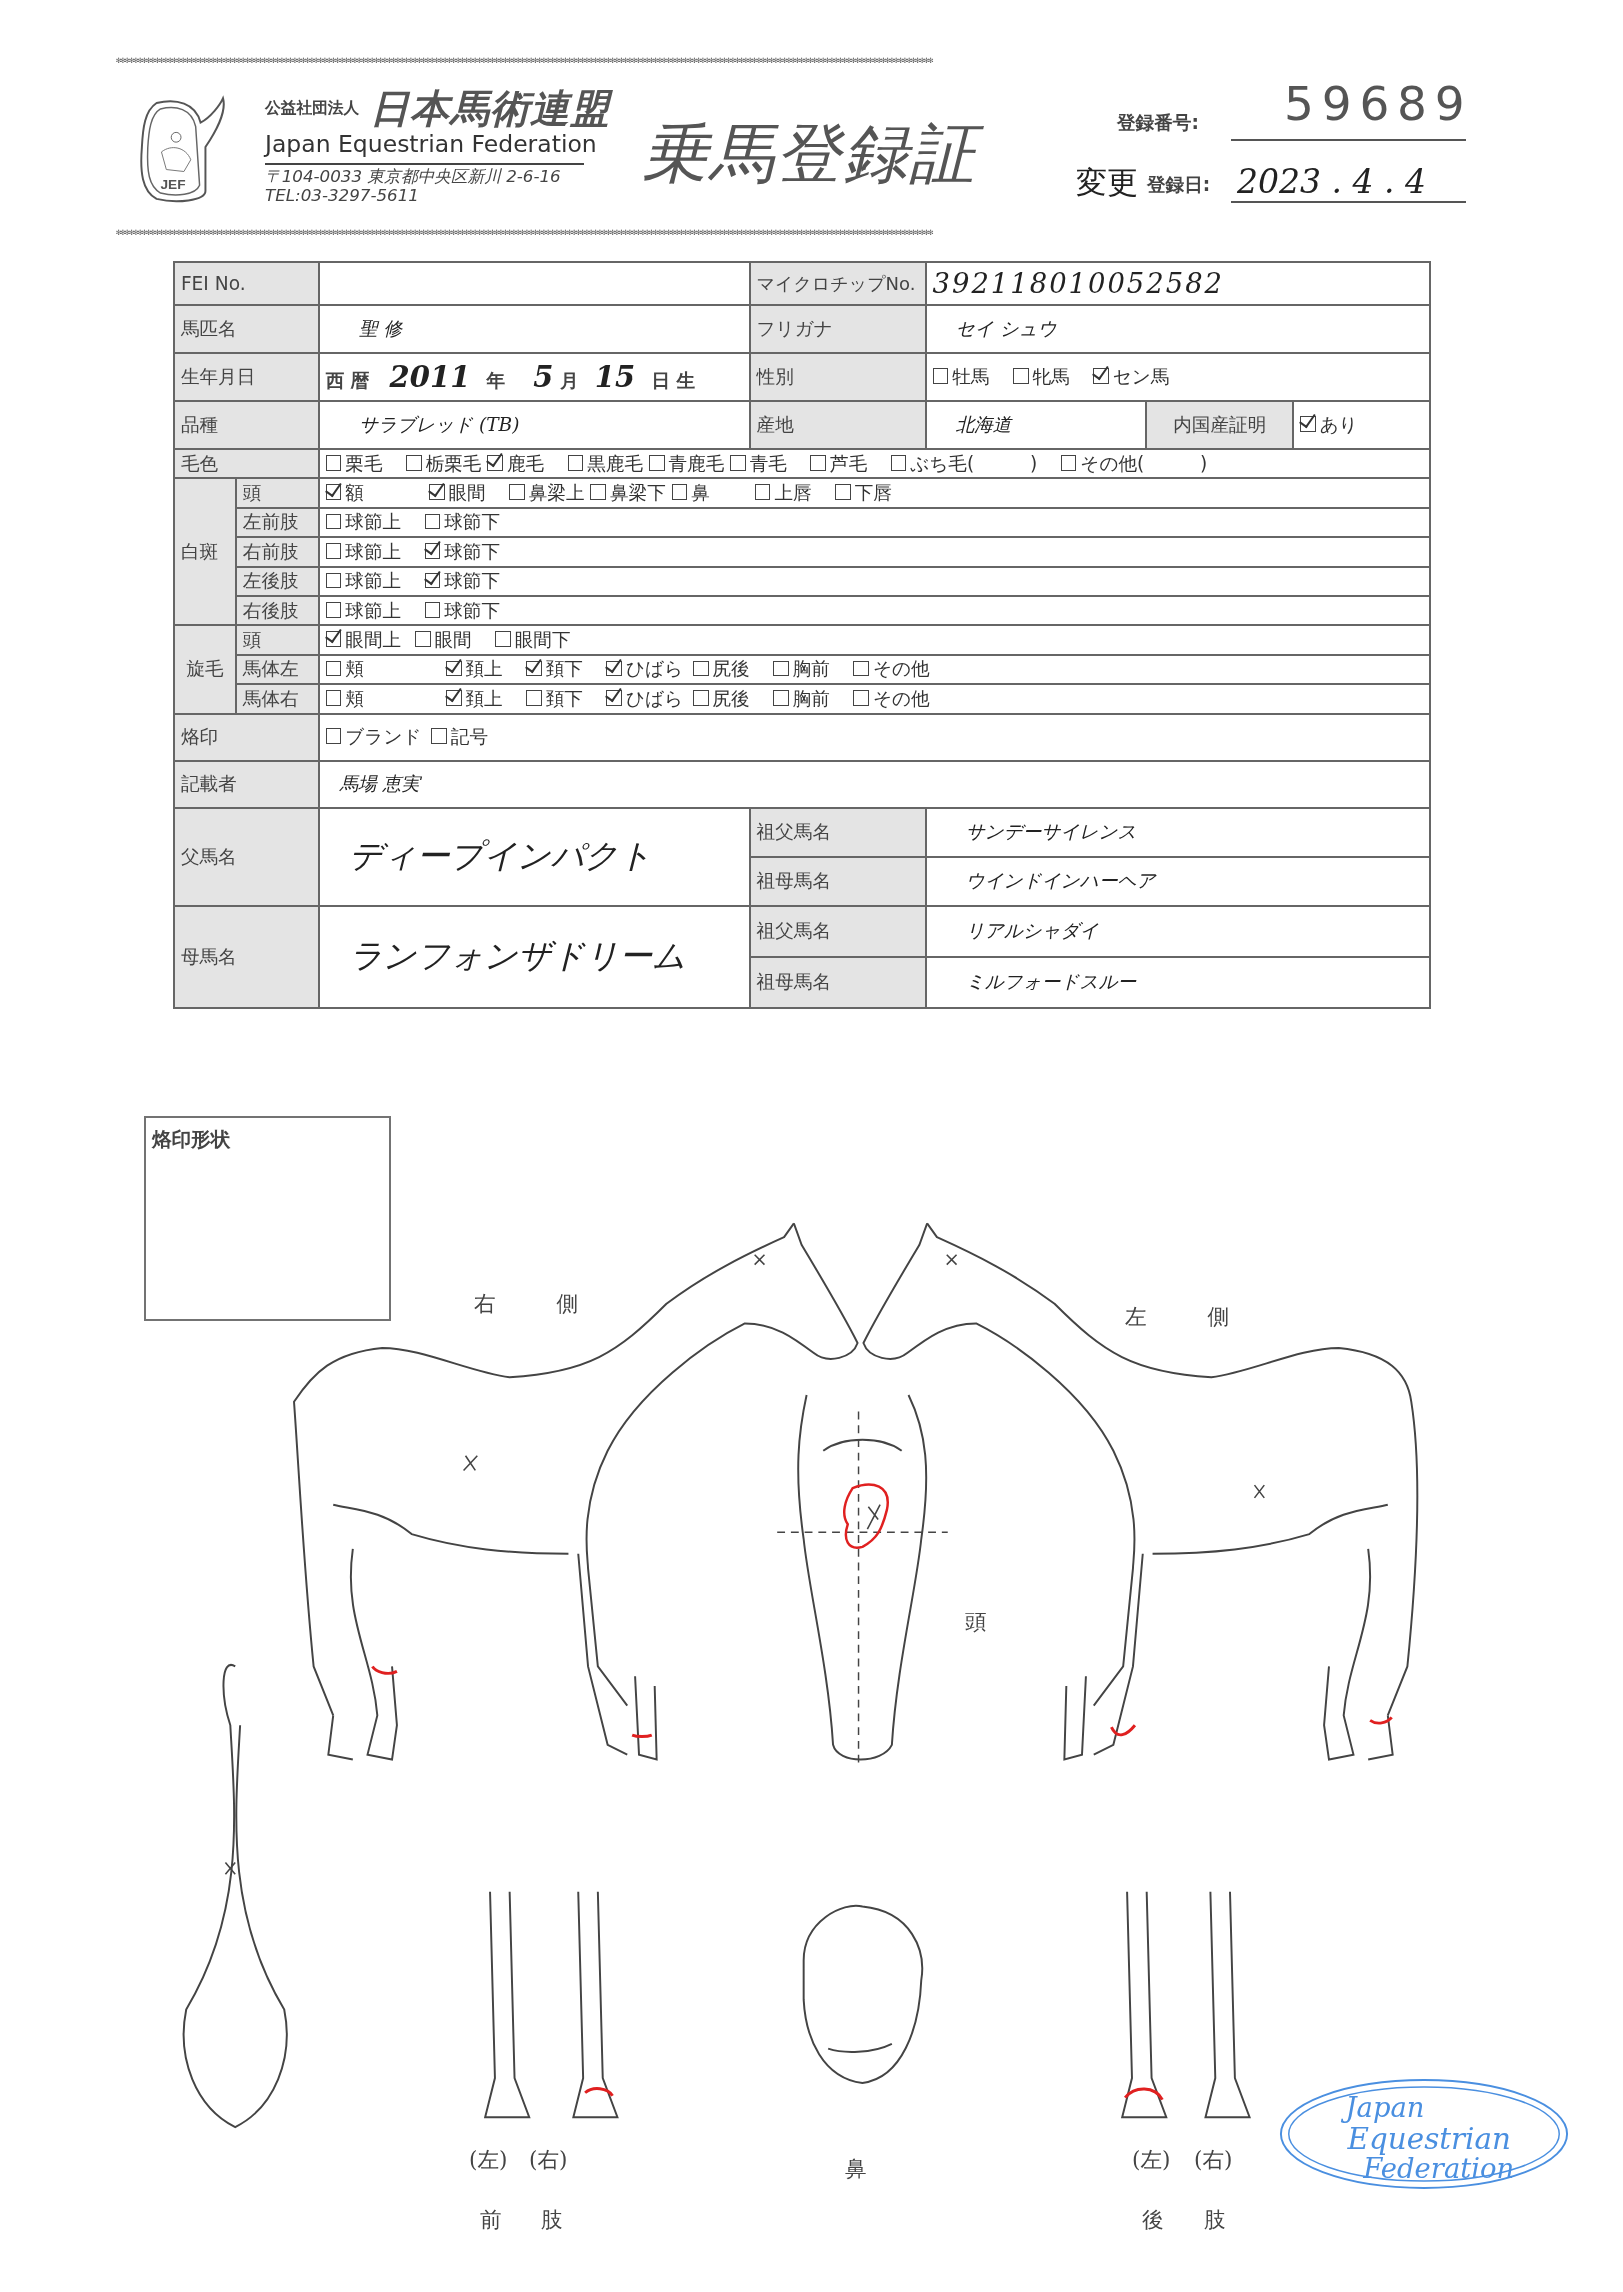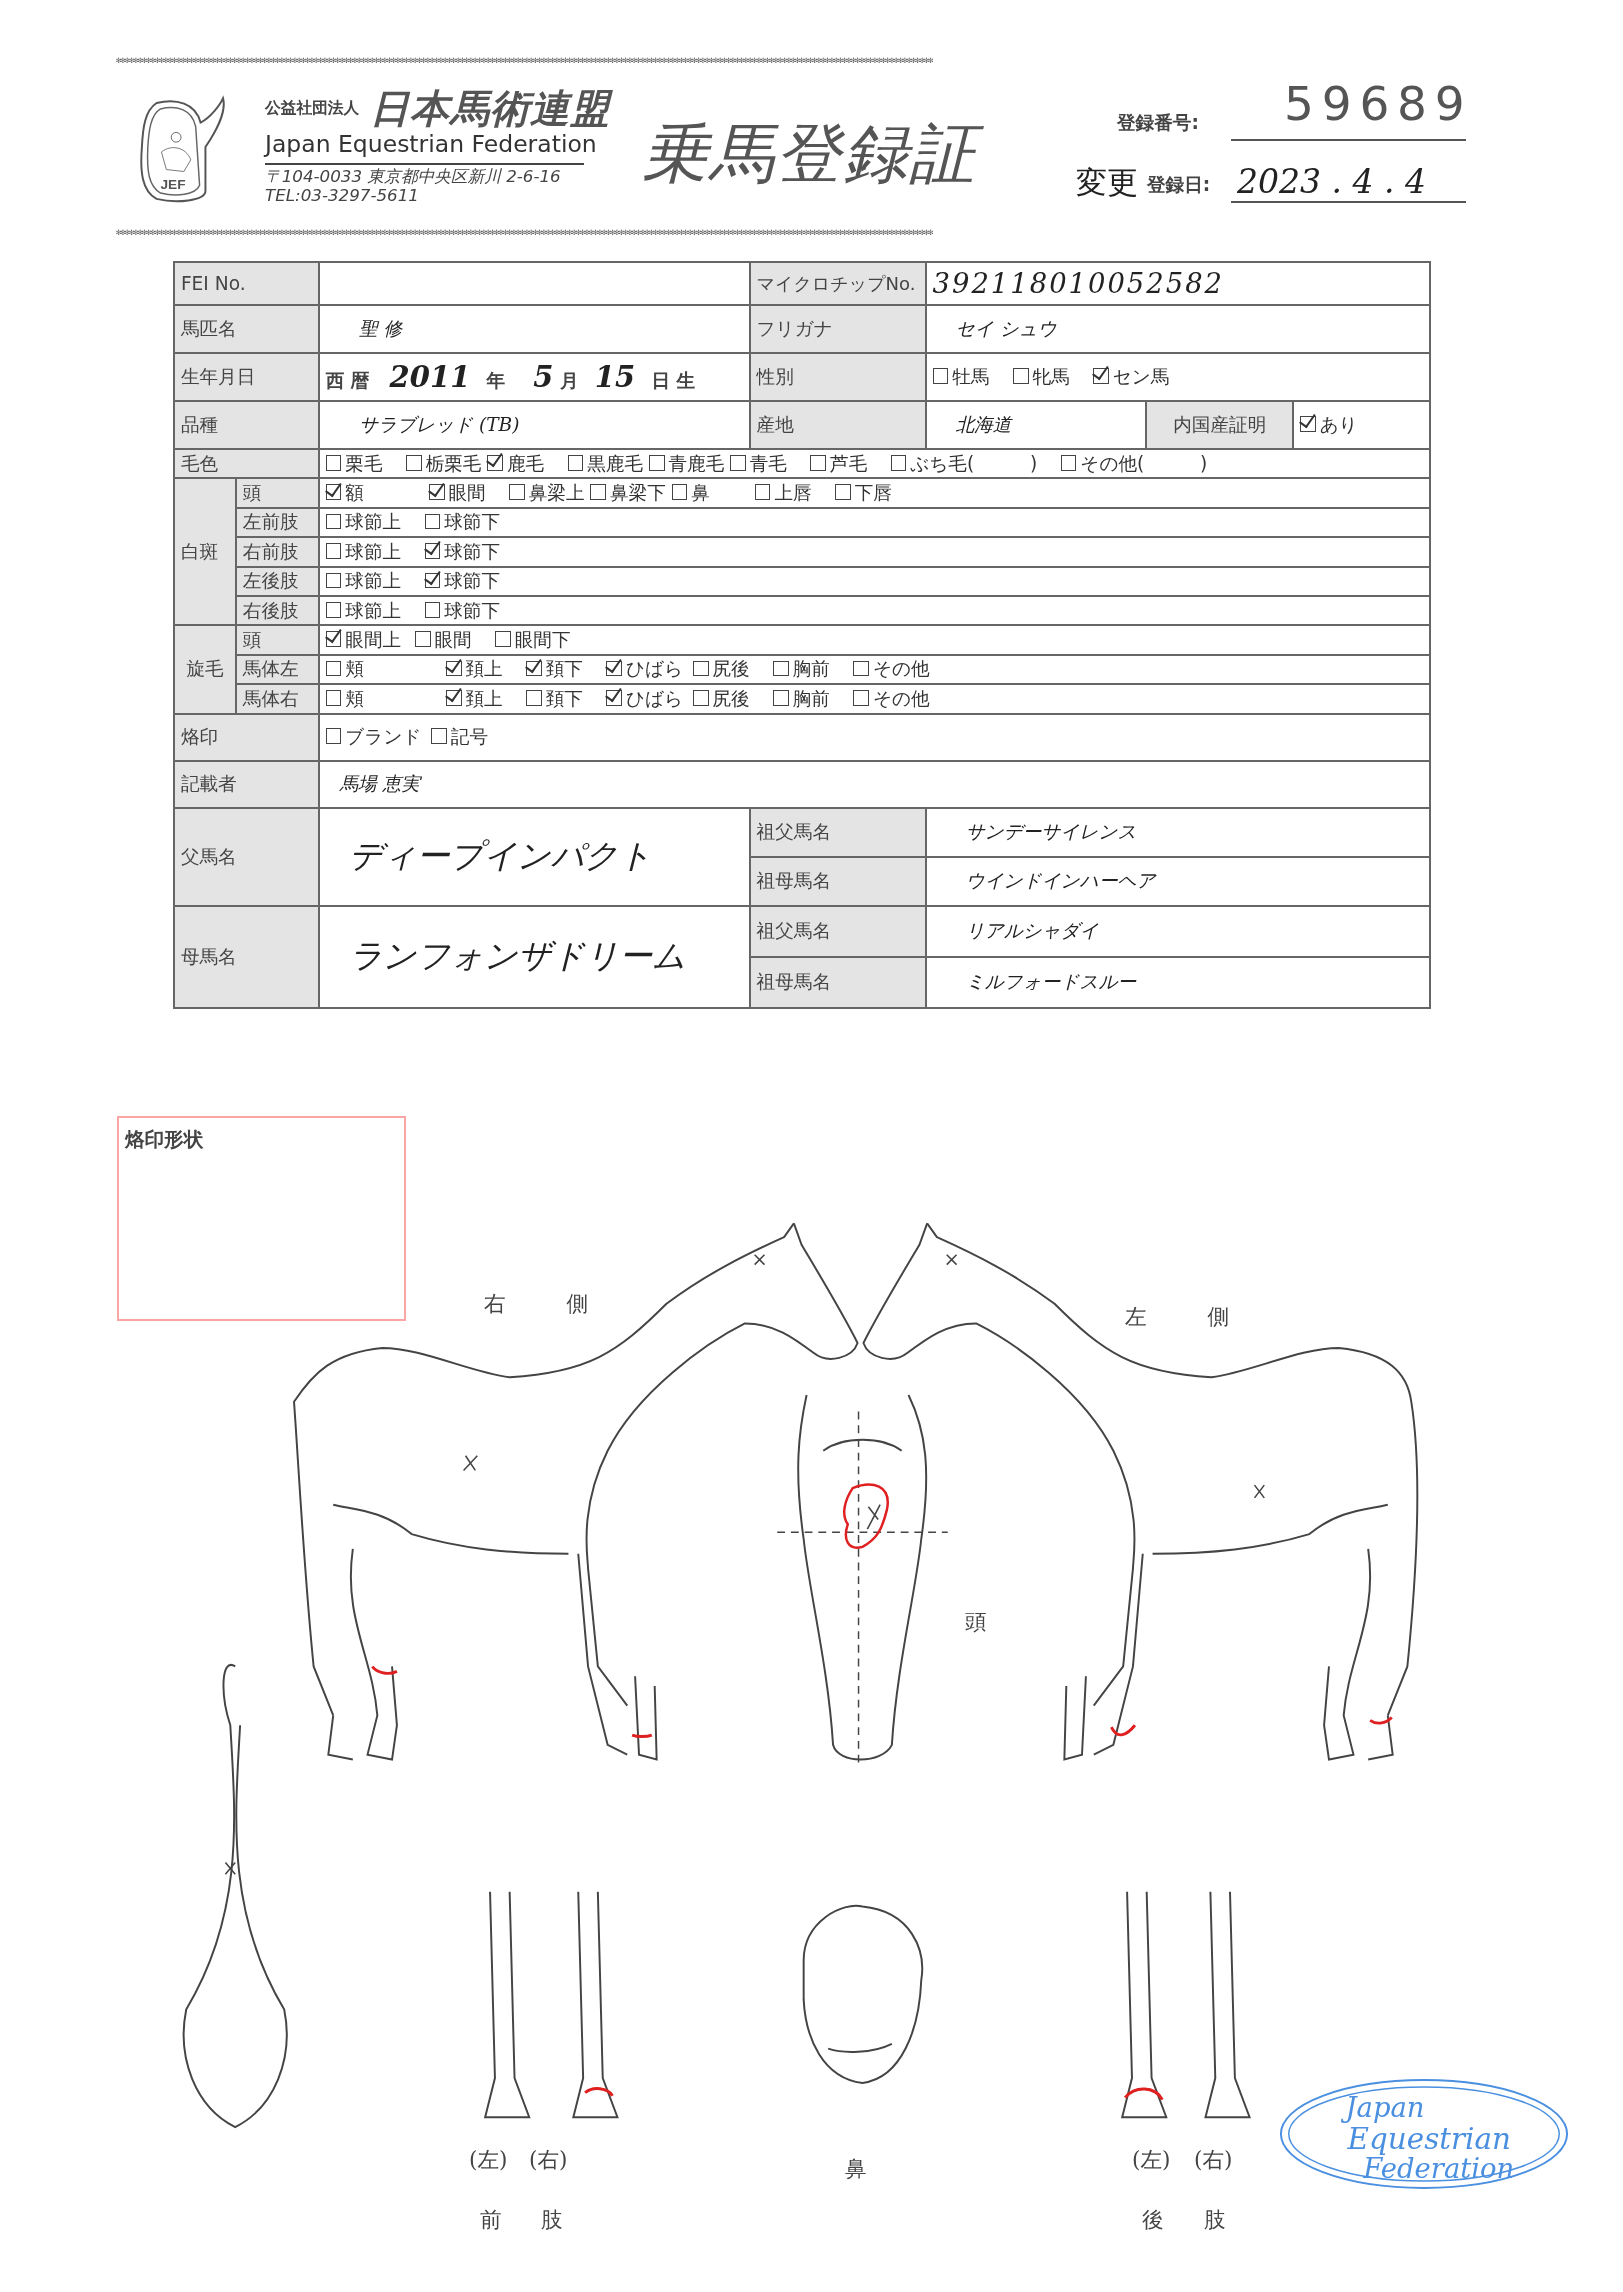--- a/index.html
+++ b/index.html
@@ -17,21 +17,21 @@
   .reg-line{position:absolute;border-top:2.9px solid #555;}
   .hand{font-family:"DejaVu Serif",serif;color:#222;font-weight:normal;}
   table.form{position:absolute;left:173px;top:261px;width:1258px;border-collapse:collapse;}
   table.form td{border:2px solid #666;padding:0 5.9px;font-size:18.6px;height:27.4px;white-space:nowrap;}
   td.lbl{background:#e4e4e4;color:#444;}
   td.val{background:#fff;}
   .cb{display:inline-block;width:13.7px;height:13.7px;border:1.5px solid #444;vertical-align:-1px;margin-right:3.9px;position:relative;}
   .cb.on::after{content:"";position:absolute;left:2px;top:-5.9px;width:6.9px;height:13.7px;border-right:2px solid #333;border-bottom:2px solid #333;transform:rotate(35deg);}
   .opt{display:inline-block;margin-right:17.6px;}
   .handval{font-family:"DejaVu Serif",serif;font-size:29px;color:#222;font-style:italic;}
-  .brandbox{position:absolute;left:117px;top:1116px;width:243px;height:201px;border:2px solid #fca5a5;padding-left:42px;}
+  .brandbox{position:absolute;left:144px;top:1116px;width:243px;height:201px;border:2px solid #737373;}
   .brandbox span{position:absolute;left:5.9px;top:7.8px;font-size:19.6px;font-weight:bold;color:#444;}
   .lbl-txt{position:absolute;font-family:"DejaVu Serif",serif;font-size:21.6px;color:#444;}
   svg.draw{position:absolute;left:0;top:0;}
   .stamp{position:absolute;left:1277px;top:2076px;width:294px;height:116px;}
 </style>
 </head>
 <body>
 
 <div class="stars" style="top:57px;">✻✻✻✻✻✻✻✻✻✻✻✻✻✻✻✻✻✻✻✻✻✻✻✻✻✻✻✻✻✻✻✻✻✻✻✻✻✻✻✻✻✻✻✻✻✻✻✻✻✻✻✻✻✻✻✻✻✻✻✻✻✻✻✻✻✻✻✻✻✻✻✻✻✻✻✻✻✻✻✻✻✻✻✻✻✻✻✻✻✻✻✻✻✻✻✻✻✻✻✻✻✻✻✻✻✻✻✻✻✻✻✻✻✻✻✻✻✻✻✻✻✻✻✻✻✻✻✻✻✻✻✻✻✻✻✻✻✻✻✻✻✻✻✻✻✻✻✻✻✻✻✻✻✻✻✻✻✻✻✻✻✻✻✻✻✻✻✻✻✻✻✻✻✻✻✻✻✻✻✻✻✻✻✻✻✻✻✻✻✻</div>
 <div class="stars" style="top:229px;">✻✻✻✻✻✻✻✻✻✻✻✻✻✻✻✻✻✻✻✻✻✻✻✻✻✻✻✻✻✻✻✻✻✻✻✻✻✻✻✻✻✻✻✻✻✻✻✻✻✻✻✻✻✻✻✻✻✻✻✻✻✻✻✻✻✻✻✻✻✻✻✻✻✻✻✻✻✻✻✻✻✻✻✻✻✻✻✻✻✻✻✻✻✻✻✻✻✻✻✻✻✻✻✻✻✻✻✻✻✻✻✻✻✻✻✻✻✻✻✻✻✻✻✻✻✻✻✻✻✻✻✻✻✻✻✻✻✻✻✻✻✻✻✻✻✻✻✻✻✻✻✻✻✻✻✻✻✻✻✻✻✻✻✻✻✻✻✻✻✻✻✻✻✻✻✻✻✻✻✻✻✻✻✻✻✻✻✻✻✻</div>
@@ -234,21 +234,21 @@
     <td class="lbl">祖母馬名</td>
     <td class="val handval" colspan="3" style="padding-left:39px">ミルフォードスルー</td>
   </tr>
 </tbody>
   </table>
 
 <div class="brandbox">
   <span>烙印形状</span>
 </div>
 
-<div class="lbl-txt" style="left:484px;top:1289px;letter-spacing:5.9px">右　　側</div>
+<div class="lbl-txt" style="left:474px;top:1289px;letter-spacing:5.9px">右　　側</div>
 <div class="lbl-txt" style="left:1125px;top:1302px;letter-spacing:5.9px">左　　側</div>
 <div class="lbl-txt" style="left:965px;top:1607px">頭</div>
 <div class="lbl-txt" style="left:845px;top:2154px">鼻</div>
 <div class="lbl-txt" style="left:469px;top:2145px">(左)</div>
 <div class="lbl-txt" style="left:529px;top:2145px">(右)</div>
 <div class="lbl-txt" style="left:480px;top:2205px">前</div>
 <div class="lbl-txt" style="left:541px;top:2205px">肢</div>
 <div class="lbl-txt" style="left:1132px;top:2145px">(左)</div>
 <div class="lbl-txt" style="left:1194px;top:2145px">(右)</div>
 <div class="lbl-txt" style="left:1142px;top:2205px">後</div>

